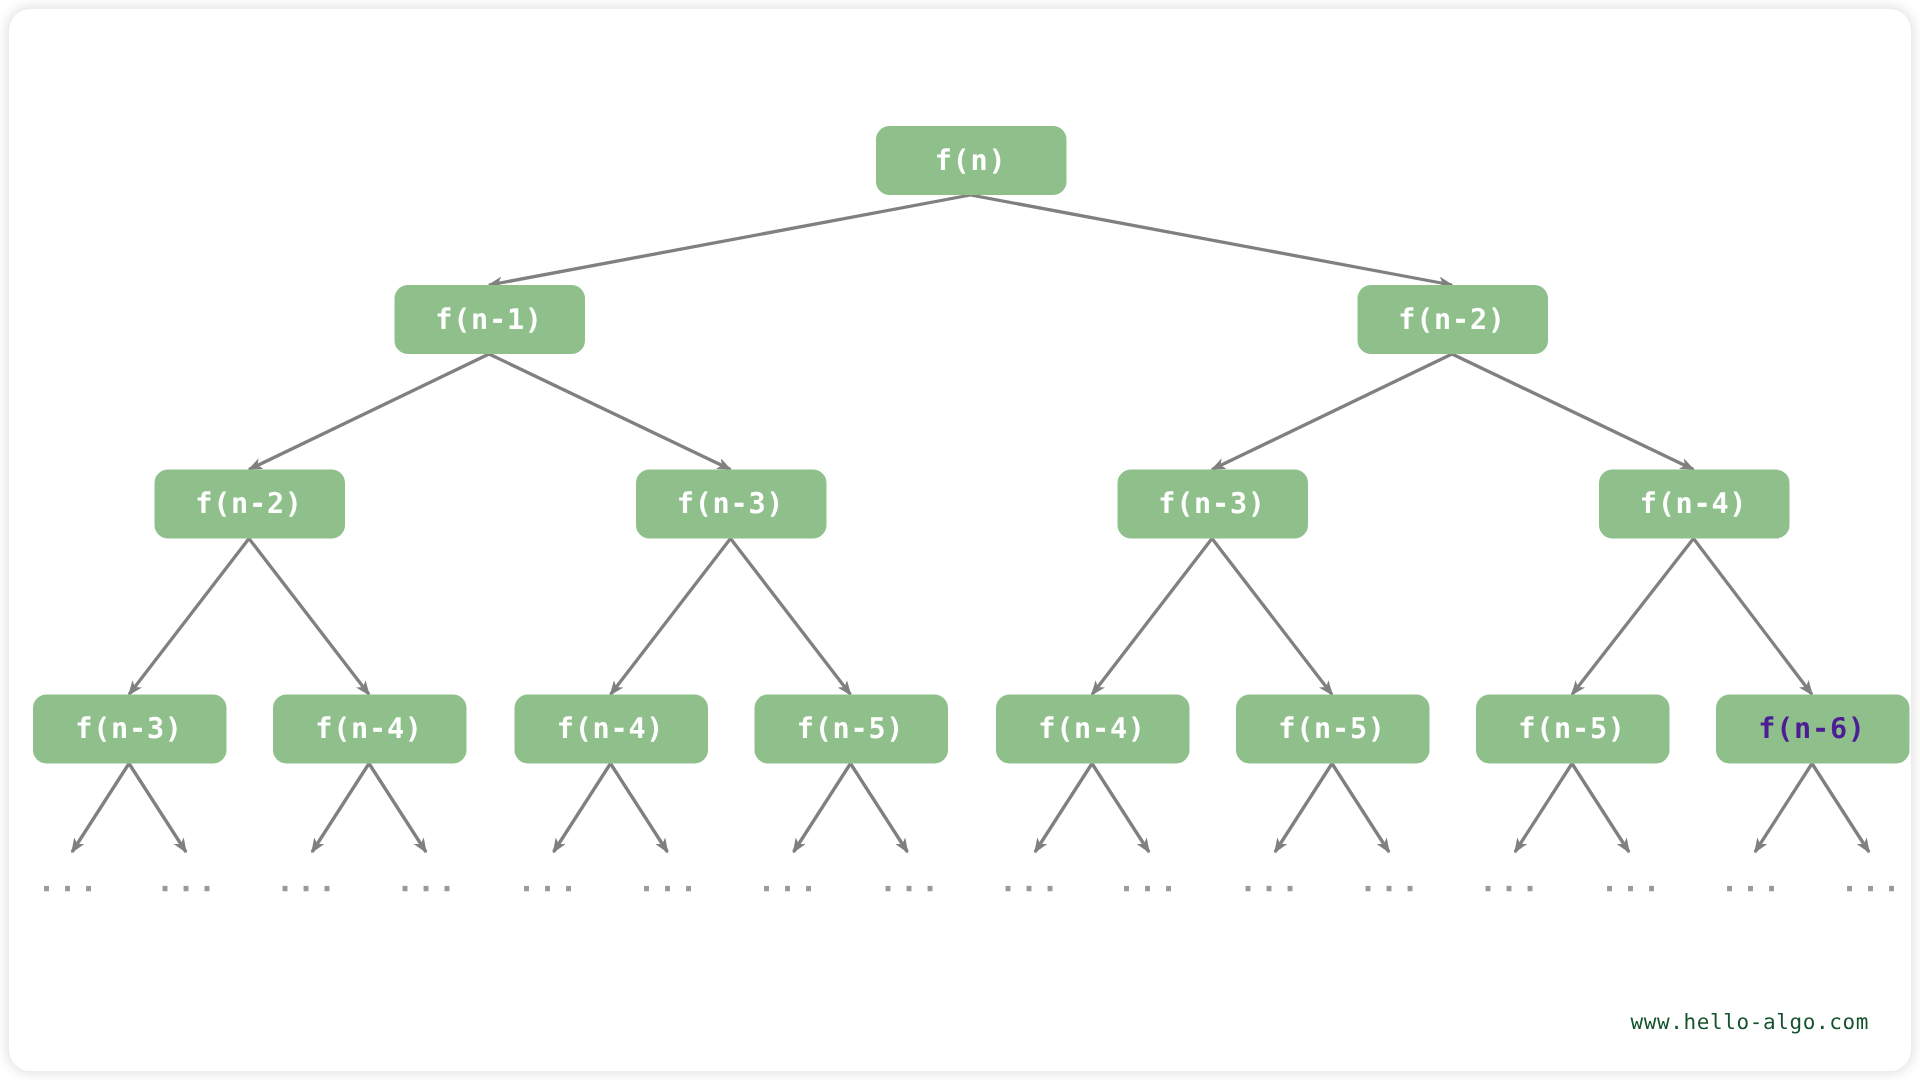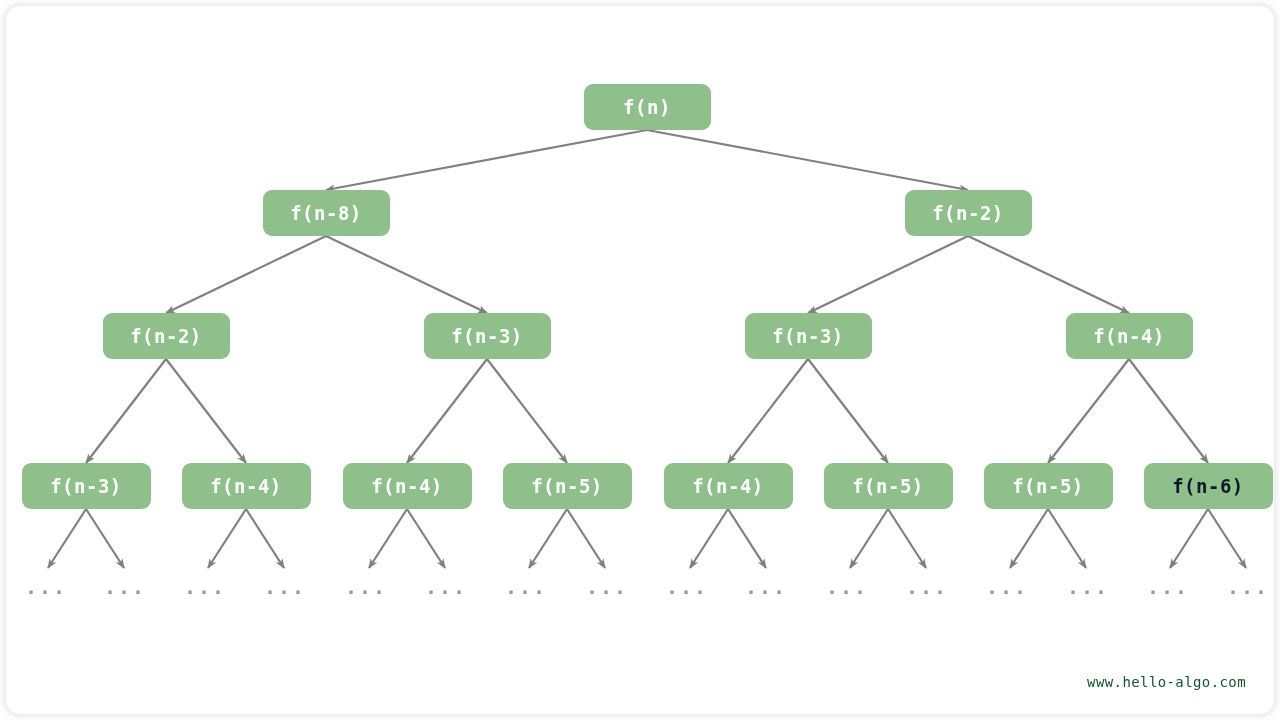--- a/index.html
+++ b/index.html
@@ -127,34 +127,34 @@
           <line x1="882" y1="503" x2="920" y2="562" stroke="#808080" stroke-width="2.2" marker-end="url(#arrowhead)"></line>
           <line x1="1042" y1="503" x2="1004" y2="562" stroke="#808080" stroke-width="2.2" marker-end="url(#arrowhead)"></line>
           <line x1="1042" y1="503" x2="1080" y2="562" stroke="#808080" stroke-width="2.2" marker-end="url(#arrowhead)"></line>
           <line x1="1202" y1="503" x2="1164" y2="562" stroke="#808080" stroke-width="2.2" marker-end="url(#arrowhead)"></line>
           <line x1="1202" y1="503" x2="1240" y2="562" stroke="#808080" stroke-width="2.2" marker-end="url(#arrowhead)"></line>
         </g>
     </svg>
 
     <div id="node-layer">
         <div class="node node-l1" style="left: 577.5px; top: 78px; background: rgb(143, 192, 140); color: rgb(255, 255, 255);">f(n)</div>
-        <div class="node node-l2" style="left: 256.5px; top: 184px; background: rgb(143, 192, 140); color: rgb(255, 255, 255);">f(n-8)</div>
+        <div class="node node-l2" style="left: 256.5px; top: 184px; background: rgb(143, 192, 140); color: rgb(255, 255, 255);">f(n-1)</div>
         <div class="node node-l2" style="left: 898.5px; top: 184px; background: rgb(143, 192, 140); color: rgb(255, 255, 255);">f(n-2)</div>
         <div class="node node-l3" style="left: 96.5px; top: 307px; background: rgb(143, 192, 140); color: rgb(255, 255, 255);">f(n-2)</div>
         <div class="node node-l3" style="left: 417.5px; top: 307px; background: rgb(143, 192, 140); color: rgb(255, 255, 255);">f(n-3)</div>
         <div class="node node-l3" style="left: 738.5px; top: 307px; background: rgb(143, 192, 140); color: rgb(255, 255, 255);">f(n-3)</div>
         <div class="node node-l3" style="left: 1059.5px; top: 307px; background: rgb(143, 192, 140); color: rgb(255, 255, 255);">f(n-4)</div>
         <div class="node node-l4" style="left: 15.5px; top: 457px; background: rgb(143, 192, 140); color: rgb(255, 255, 255);">f(n-3)</div>
         <div class="node node-l4" style="left: 175.5px; top: 457px; background: rgb(143, 192, 140); color: rgb(255, 255, 255);">f(n-4)</div>
         <div class="node node-l4" style="left: 336.5px; top: 457px; background: rgb(143, 192, 140); color: rgb(255, 255, 255);">f(n-4)</div>
         <div class="node node-l4" style="left: 496.5px; top: 457px; background: rgb(143, 192, 140); color: rgb(255, 255, 255);">f(n-5)</div>
         <div class="node node-l4" style="left: 657.5px; top: 457px; background: rgb(143, 192, 140); color: rgb(255, 255, 255);">f(n-4)</div>
         <div class="node node-l4" style="left: 817.5px; top: 457px; background: rgb(143, 192, 140); color: rgb(255, 255, 255);">f(n-5)</div>
         <div class="node node-l4" style="left: 977.5px; top: 457px; background: rgb(143, 192, 140); color: rgb(255, 255, 255);">f(n-5)</div>
-        <div class="node node-l4" style="left: 1137.5px; top: 457px; background: rgb(143, 192, 140); color: #0f172a;">f(n-6)</div>
+        <div class="node node-l4" style="left: 1137.5px; top: 457px; background: rgb(143, 192, 140); color: #4c1d95;">f(n-6)</div>
       </div>
     <div id="ellipsis-layer">
         <div class="ellipsis" style="left: 40px; top: 576px; color: rgb(154, 154, 154);">···</div>
         <div class="ellipsis" style="left: 119px; top: 576px; color: rgb(154, 154, 154);">···</div>
         <div class="ellipsis" style="left: 199px; top: 576px; color: rgb(154, 154, 154);">···</div>
         <div class="ellipsis" style="left: 279px; top: 576px; color: rgb(154, 154, 154);">···</div>
         <div class="ellipsis" style="left: 360px; top: 576px; color: rgb(154, 154, 154);">···</div>
         <div class="ellipsis" style="left: 440px; top: 576px; color: rgb(154, 154, 154);">···</div>
         <div class="ellipsis" style="left: 520px; top: 576px; color: rgb(154, 154, 154);">···</div>
         <div class="ellipsis" style="left: 601px; top: 576px; color: rgb(154, 154, 154);">···</div>

